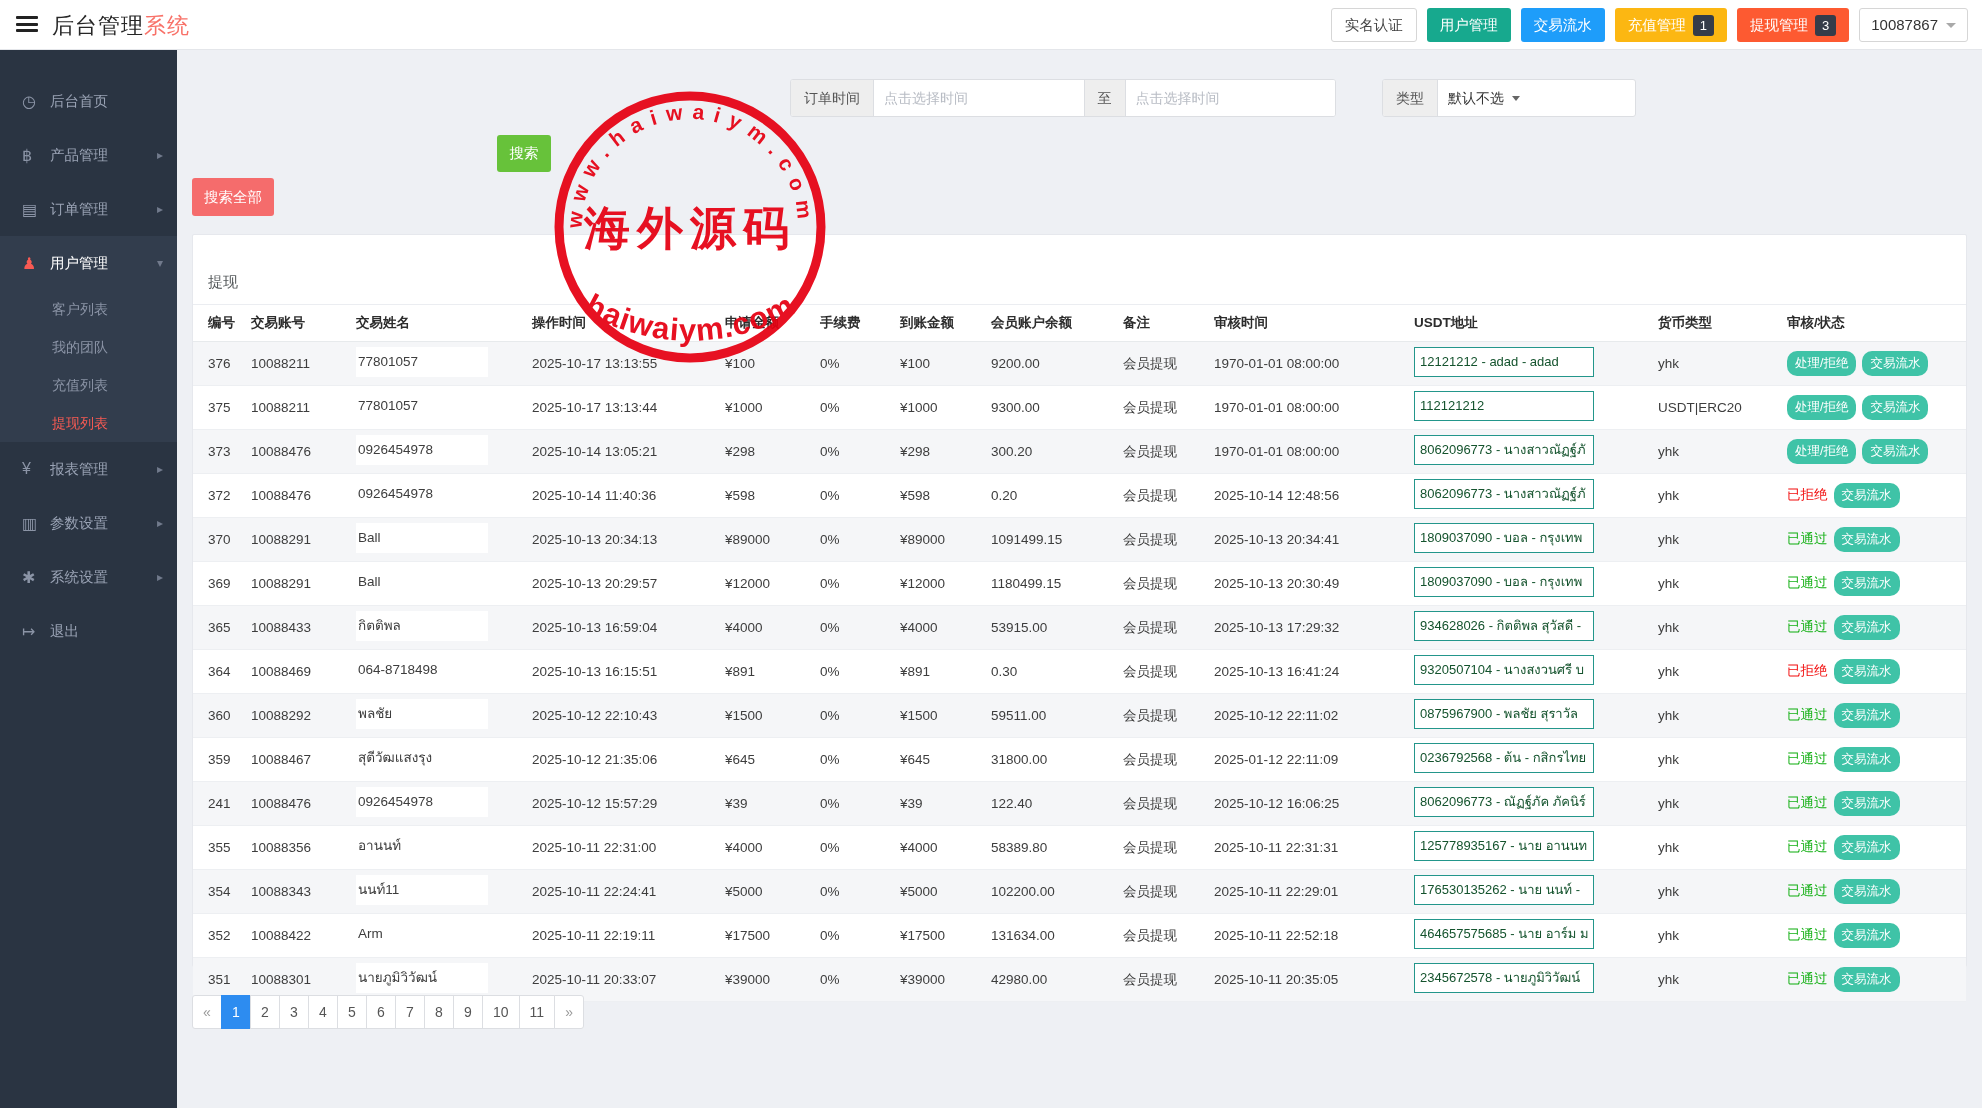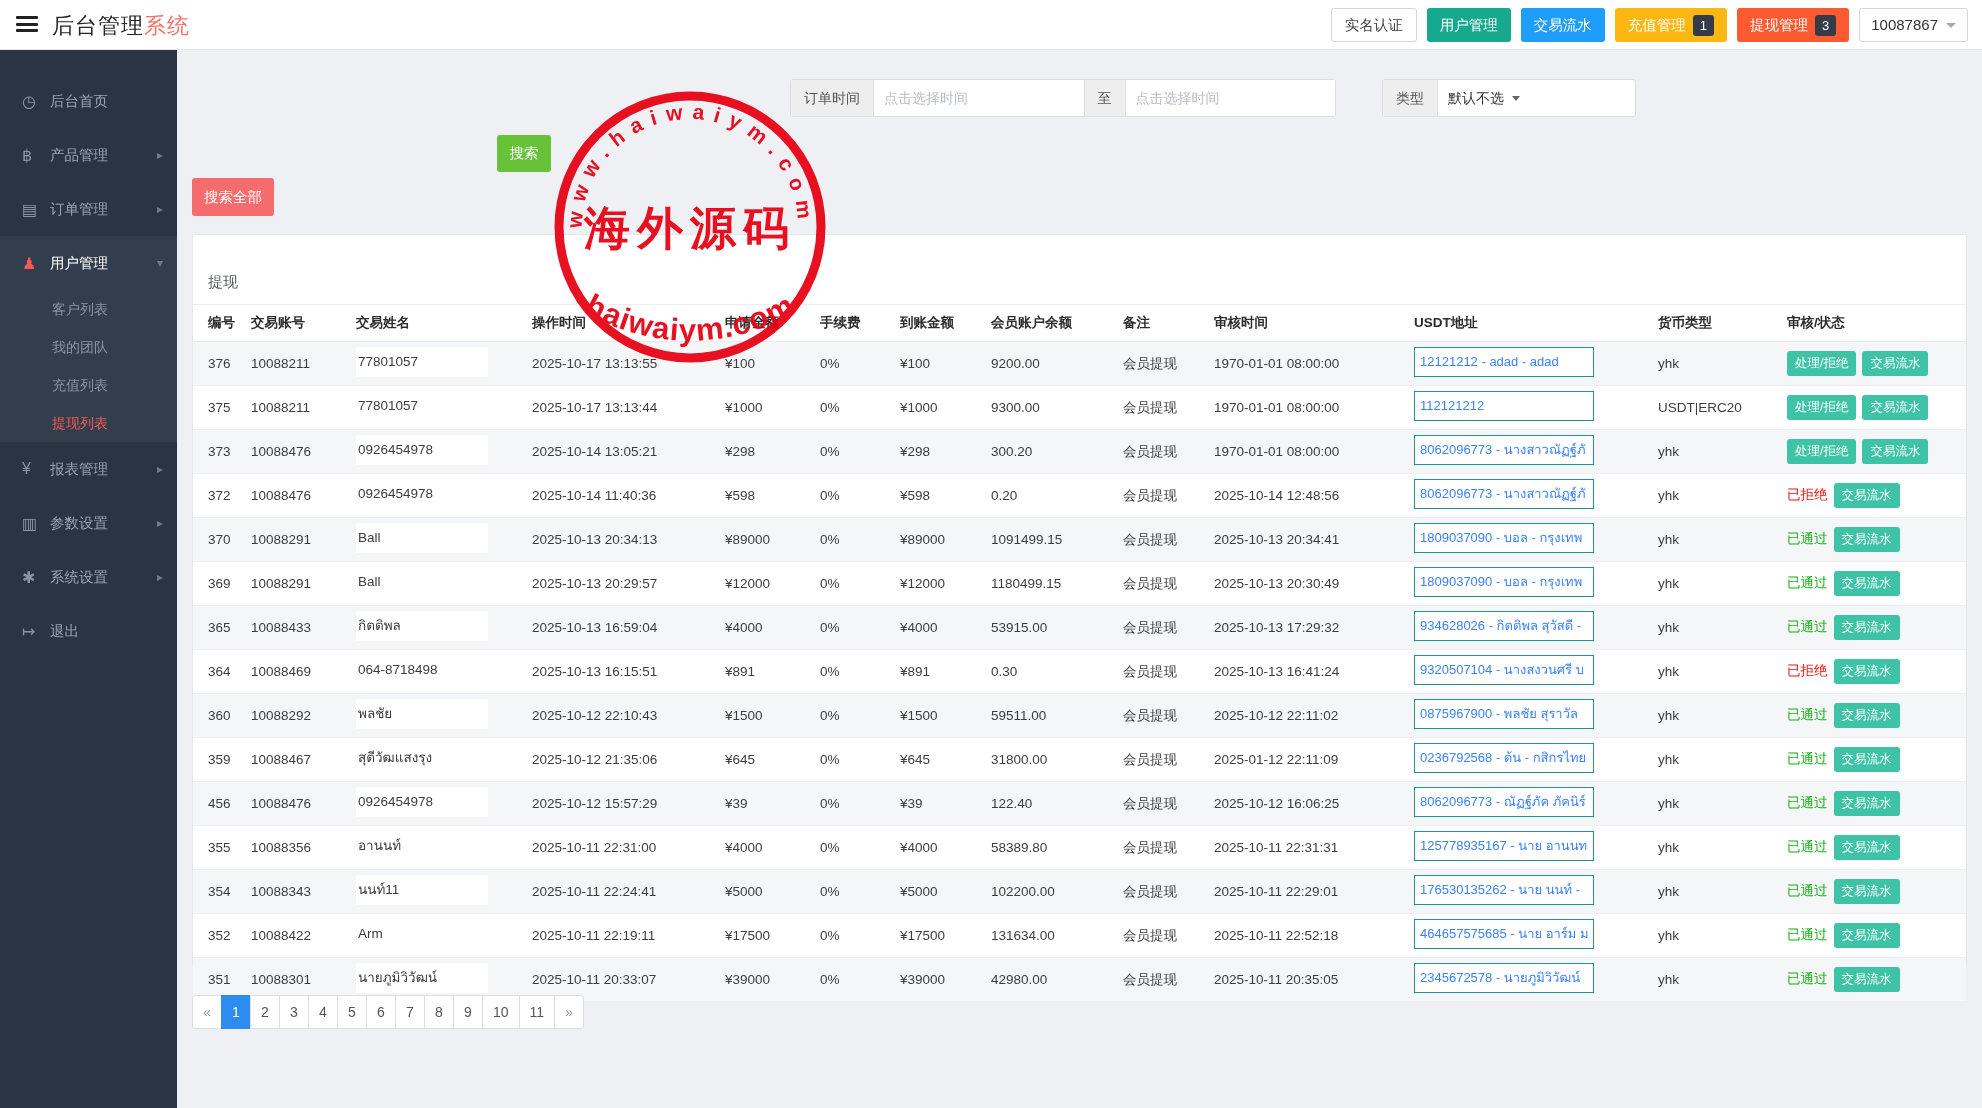--- a/index.html
+++ b/index.html
@@ -79,24 +79,24 @@
   table.grid { width:100%; border-collapse:collapse; table-layout:fixed; }
   table.grid th { text-align:left; font-size:13.5px; color:#2d2d2d; font-weight:bold;
     padding:9px 6px; border-bottom:1px solid #e7eaec; white-space:nowrap; }
   table.grid td { font-size:13.5px; color:#3d3d3d; padding:5px 6px; border-bottom:1px solid #edeff2;
     white-space:nowrap; overflow:hidden; height:43px; }
   table.grid tr.stripe td { background:#f5f6f8; }
   td.red, span.red { color:#f20c0c; }
   .name-box { display:inline-block; width:132px; height:30px; line-height:30px;
     background:#fff; padding-left:2px; overflow:hidden; }
   .usdt-box { display:inline-block; width:180px; height:30px; line-height:28px;
-    background:#fff; border:1px solid #23968b; padding:0 5px; font-size:13px; color:#3b82f6;
+    background:#fff; border:1px solid #23968b; padding:0 5px; font-size:13px; color:#14532d;
     overflow:hidden; white-space:nowrap; }
   .act-btn { display:inline-block; background:#3fc3a7; color:#fff; font-size:12.5px;
-    border:none; border-radius:3px; padding:6px 8px; margin-right:6px; cursor:pointer;
+    border:none; border-radius:10px; padding:6px 8px; margin-right:6px; cursor:pointer;
     font-family:inherit; line-height:1; }
   .st-approved { color:#15b016; font-size:13.5px; margin-right:6px; }
   .st-rejected { color:#f20c0c; font-size:13.5px; margin-right:6px; }
   
   .pagination { position:absolute; left:15px; top:945px; display:flex; }
   .page-item { min-width:30px; height:34px; line-height:32px; text-align:center; padding:0 10px;
     border:1px solid #dcdee2; background:#fff; color:#555; font-size:14px; cursor:pointer;
     margin-left:-1px; }
   .page-item:first-child { border-radius:3px 0 0 3px; margin-left:0; color:#9a9a9a; }
   .page-item:last-child { border-radius:0 3px 3px 0; color:#9a9a9a; }
@@ -393,21 +393,21 @@
             <td class="red">0%</td>
             <td class="red">¥645</td>
             <td class="red">31800.00</td>
             <td>会员提现</td>
             <td>2025-01-12 22:11:09</td>
             <td><span class="usdt-box">0236792568 - ต้น - กสิกรไทย</span></td>
             <td>yhk</td>
             <td><span class="st-approved">已通过</span><button class="act-btn">交易流水</button></td>
           </tr>
           <tr class="stripe">
-            <td style="padding-left: 15px;">456</td>
+            <td style="padding-left: 15px;">241</td>
             <td>10088476</td>
             <td><span class="name-box">0926454978</span></td>
             <td>2025-10-12 15:57:29</td>
             <td class="red">¥39</td>
             <td class="red">0%</td>
             <td class="red">¥39</td>
             <td class="red">122.40</td>
             <td>会员提现</td>
             <td>2025-10-12 16:06:25</td>
             <td><span class="usdt-box">8062096773 - ณัฏฐ์ภัค ภัคนิร์</span></td>

